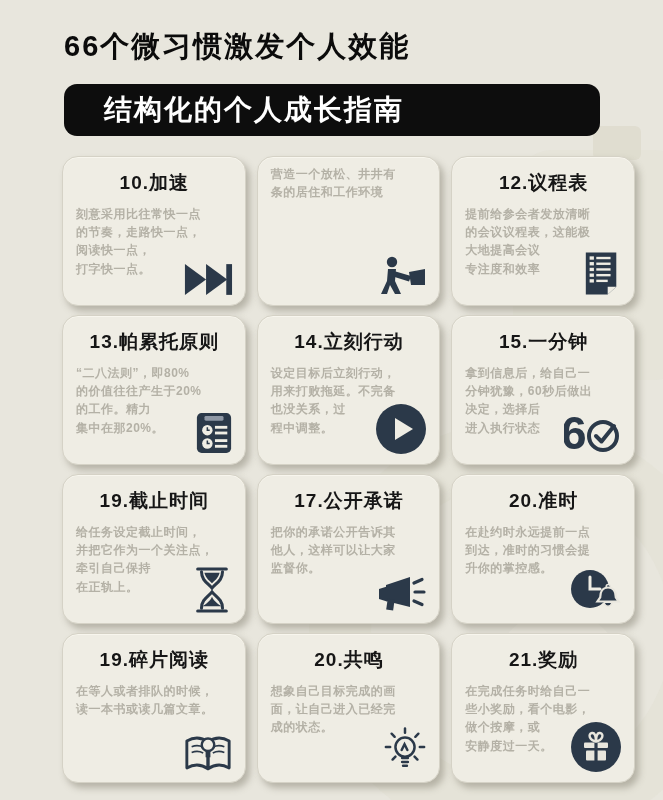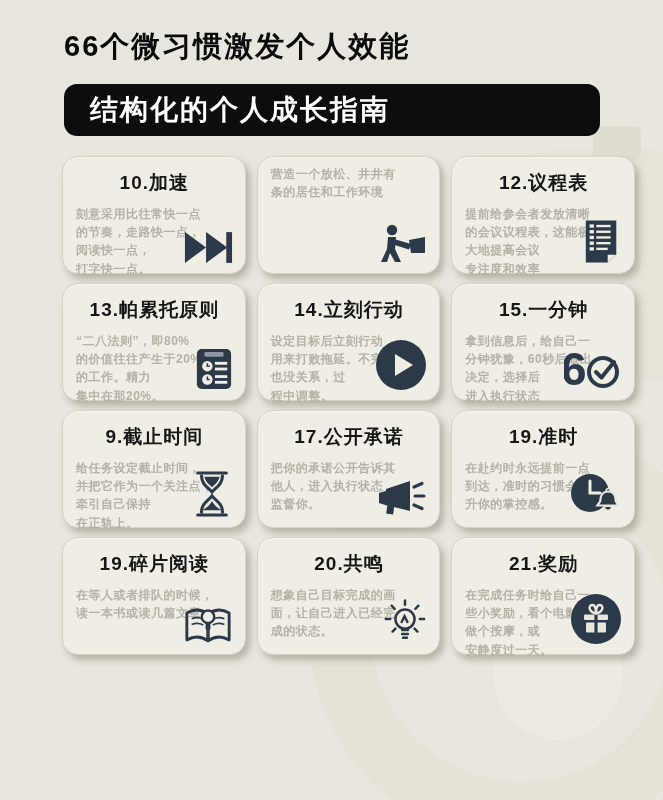--- a/index.html
+++ b/index.html
@@ -20,31 +20,31 @@
     background:#edebe2;opacity:.8;}
 
   .page-title{
     position:absolute;left:64px;top:8px;z-index:2;
     font-size:29px;font-weight:900;color:#0b0b0b;letter-spacing:2px;
     white-space:nowrap;
   }
   .banner{
     position:absolute;left:64px;top:84px;z-index:2;
     width:536px;height:52px;background:#0d0d0d;border-radius:13px;
-    display:flex;align-items:center;box-sizing:border-box;padding-left:26px;
+    display:flex;align-items:center;box-sizing:border-box;padding-left:40px;
     color:#ffffff;font-size:28px;font-weight:bold;letter-spacing:2px;
     white-space:nowrap;
   }
   .cards-grid{
     position:absolute;left:62px;top:156px;z-index:2;
     width:573px;
     display:grid;grid-template-columns:repeat(3,1fr);gap:9px 11px;
   }
   .card{
-    position:relative;height:118px;box-sizing:border-box;
+    position:relative;height:150px;box-sizing:border-box;
     background:#efede4;border:1px solid #d5d2c6;border-radius:16px;
     box-shadow:4px 5px 7px rgba(122,117,102,.45), inset 0 1px 0 #f8f6ee;
     padding:8px 12px 8px 13px;
   }
   .card-title{
     text-align:center;font-size:19px;font-weight:800;color:#161616;
     letter-spacing:1px;margin:5px 0 9px;
   }
   .card-body{
     font-size:12px;line-height:1.52;color:#b4b1a6;font-weight:bold;
@@ -160,58 +160,58 @@
 决定，选择后
 进入执行状态</div>
     <span class="card-icon"><svg width="58" height="44" viewBox="0 0 58 44">
           <text x="-3" y="38" font-family="Liberation Sans,sans-serif" font-size="46" font-weight="bold" fill="#2b3949">6</text>
           <circle cx="39" cy="25" r="14" fill="none" stroke="#2b3949" stroke-width="4"></circle>
           <path d="M32 25 l5.5 5.5 L50 15" fill="none" stroke="#2b3949" stroke-width="4" stroke-linecap="round" stroke-linejoin="round"></path>
         </svg></span>
   </div>
 
   <div class="card">
-    <div class="card-title">9.截止时间</div>
+    <div class="card-title">19.截止时间</div>
     <div class="card-body">给任务设定截止时间，
 并把它作为一个关注点，
 牵引自己保持
 在正轨上。</div>
     <span class="card-icon"><svg width="42" height="48" viewBox="0 0 44 50">
           <g stroke="#2b3949" stroke-width="3.2" fill="none" stroke-linecap="round">
             <path d="M7 3 h30"></path>
             <path d="M7 47 h30"></path>
             <path d="M11 6 c0 9 7 12 11 17 c4 -5 11 -8 11 -17"></path>
             <path d="M11 44 c0 -9 7 -12 11 -17 c4 5 11 8 11 17"></path>
           </g>
           <path fill="#2b3949" d="M14 7 h16 c-1.5 6 -6 9 -8 11 c-2 -2 -6.5 -5 -8 -11 z"></path>
           <path fill="#2b3949" d="M22 32 c2 5 7 8 10 10 h-20 c3 -2 8 -5 10 -10 z"></path>
         </svg></span>
   </div>
 
   <div class="card">
     <div class="card-title">17.公开承诺</div>
     <div class="card-body">把你的承诺公开告诉其
-他人，进入执行状态
+他人，这样可以让大家
 监督你。</div>
     <span class="card-icon"><svg width="50" height="40" viewBox="0 0 50 40">
           <g fill="#2b3949">
             <path d="M2 15 l8 -2.5 v15 l-8 -2.5 z"></path>
             <path d="M9 11 L33 3 V33 L9 27 Z"></path>
             <rect x="10" y="25" width="7" height="11" transform="rotate(8 13 30)"></rect>
           </g>
           <g stroke="#2b3949" stroke-width="3.2" fill="none" stroke-linecap="round">
             <path d="M37 9 l8 -3.5"></path>
             <path d="M38 18 h9"></path>
             <path d="M37 27 l8 3.5"></path>
           </g>
         </svg></span>
   </div>
 
   <div class="card">
-    <div class="card-title">19.准时</div>
+    <div class="card-title">20.准时</div>
     <div class="card-body">在赴约时永远提前一点
 到达，准时的习惯会提
 升你的掌控感。</div>
     <span class="card-icon"><svg width="52" height="46" viewBox="0 0 52 46">
           <circle cx="20" cy="21" r="19" fill="#2b3949"></circle>
           <path d="M20 9 V21 H30" stroke="#efede4" stroke-width="3" fill="none" stroke-linecap="round"></path>
           <rect x="36.2" y="16.5" width="4" height="5" rx="2" fill="#2b3949" stroke="#e8e6dd" stroke-width="1.5"></rect>
           <path d="M38 19.5 c-5.8 0 -7.8 4.8 -7.8 9.8 l-2.8 4.2 h21.2 l-2.8 -4.2 c0 -5 -2 -9.8 -7.8 -9.8 z" fill="#2b3949" stroke="#e8e6dd" stroke-width="2.2"></path>
           <path d="M34 35 c.8 2.2 2.5 3.3 4 3.3 s3.2 -1.1 4 -3.3" fill="#2b3949" stroke="#e8e6dd" stroke-width="1.6"></path>
         </svg></span>

